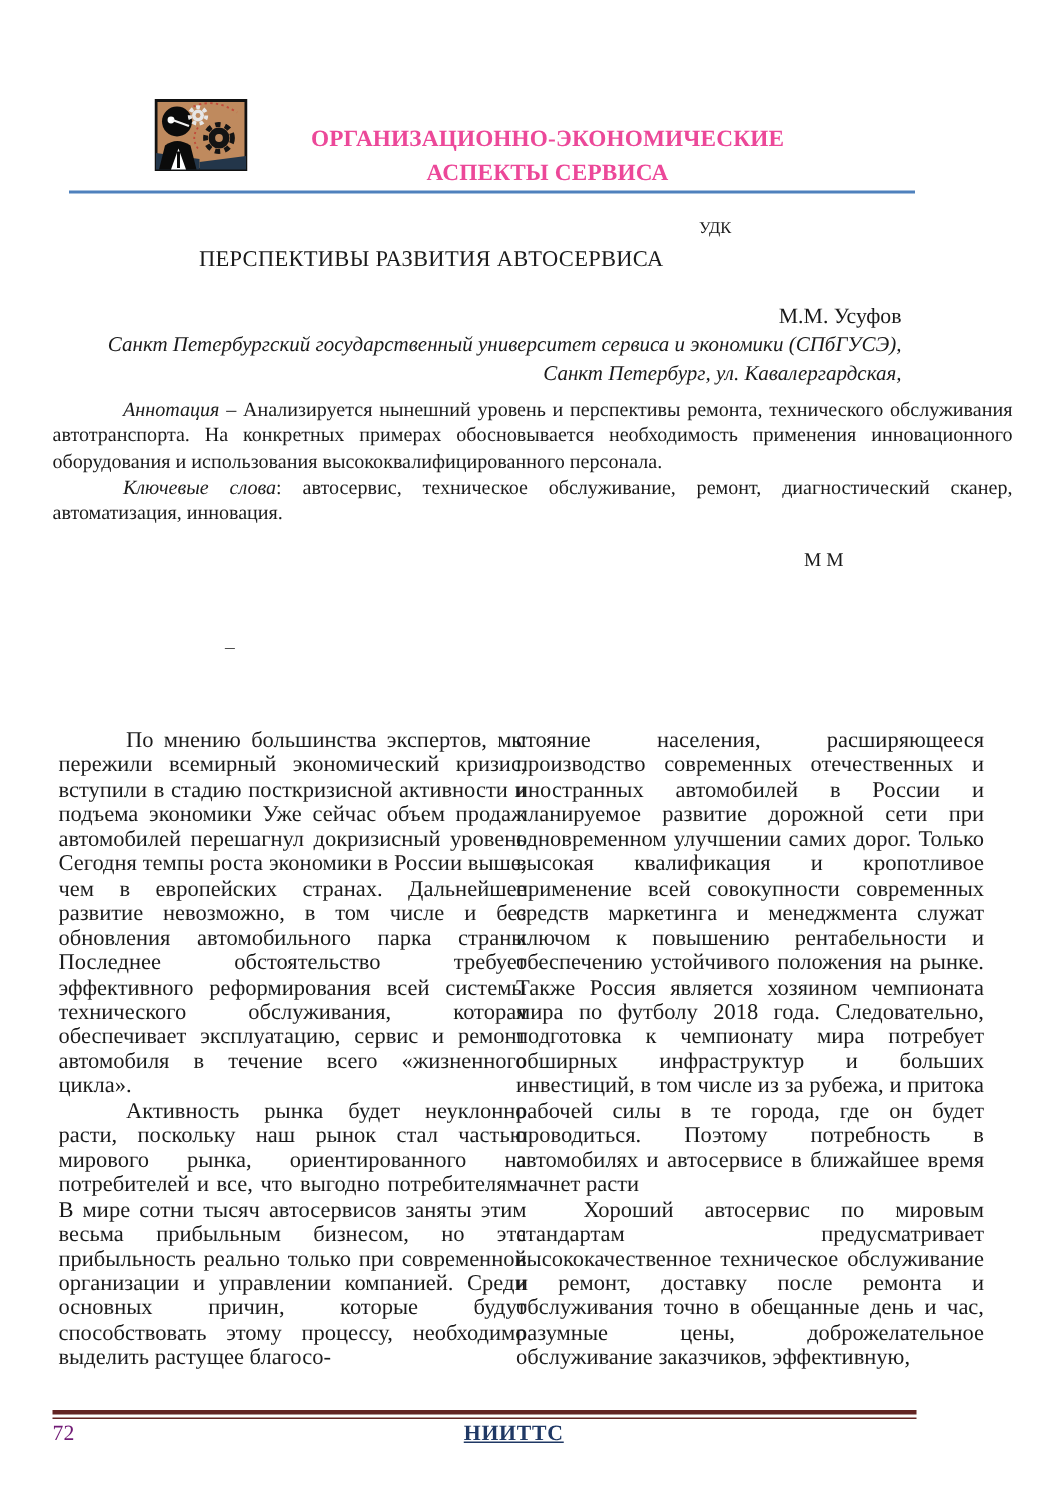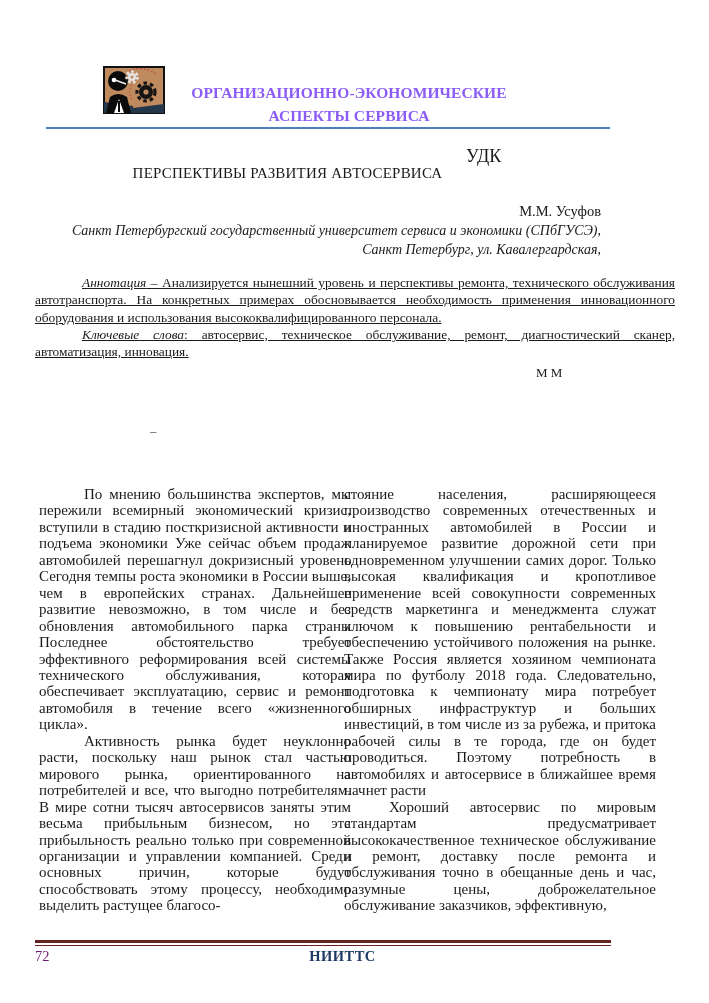--- a/index.html
+++ b/index.html
@@ -9,34 +9,34 @@
     font-family:"Liberation Serif", serif; color:#1a1a1a;
   }
   
   .logo-box { position:absolute; left:103px; top:66px; width:62px; height:48px; }
   .journal-title {
     position:absolute; left:166px; top:81px; width:366px; text-align:center;
     font-weight:bold; font-size:15.5px; line-height:23px; letter-spacing:0.1px;
   }
   .header-rule { position:absolute; left:46px; top:127px; width:564px; height:2px; }
   
-  .udk { position:absolute; left:466px; top:146px; font-size:18px; }
+  .udk { position:absolute; left:466px; top:146px; font-size:11px; }
   .article-title {
     position:absolute; left:35px; top:165px; width:505px; text-align:center;
     font-weight:normal; font-size:15px; letter-spacing:0.2px;
   }
   .author-block {
     position:absolute; left:24px; top:202px; width:577px; text-align:right;
     font-size:14.5px; line-height:19px;
   }
   .author-block .affil { font-style:italic; font-size:14px; }
   
   .abstract-block {
-    position:absolute; left:35px; top:274px; width:640px;
-    font-size:13.4px; line-height:17.3px; text-align:justify;text-decoration:underline;
+    position:absolute; left:35px; top:264px; width:640px;
+    font-size:13.4px; line-height:17.3px; text-align:justify;
   }
   .abstract-block p { margin:0; text-indent:47px; }
   
   .stray-mm { position:absolute; left:536px; top:365px; font-size:13px; }
   .stray-dash { position:absolute; left:150px; top:423px; font-size:13px; color:#444; }
   
   .col {
     position:absolute; top:486px; width:312px;
     font-size:15px; line-height:16.45px; text-align:justify;
   }
@@ -45,21 +45,21 @@
   .col p { margin:0; }
   .col p.indent { text-indent:45px; }
   
   .footer-rule {
     position:absolute; left:35px; top:940px; width:576px; height:2px;
     border-top:3px solid; border-bottom:1px solid; box-sizing:content-box;
   }
   .page-number { position:absolute; left:35px; top:948px; font-size:14.5px; }
   .footer-label {
     position:absolute; left:55px; top:948px; width:575px; text-align:center;
-    font-weight:bold; font-size:14.5px; letter-spacing:0.5px;
+    font-weight:bold; font-size:14.5px; letter-spacing:0.5px;text-decoration:underline;
   }
 </style>
 </head>
 <body>
 
 <div class="page">
 
   <div class="logo-box">
     <svg width="62" height="48" viewBox="0 0 62 48" xmlns="http://www.w3.org/2000/svg">
       <rect x="1" y="1" width="60" height="46" fill="#bf8a5e" stroke="#111111" stroke-width="2"></rect>
@@ -75,21 +75,21 @@
       <line x1="12" y1="14" x2="23" y2="18" stroke="#f2f2f2" stroke-width="1.4"></line>
       <circle cx="29" cy="11" r="5.5" fill="none" stroke="#e6e6e6" stroke-width="2.6" stroke-dasharray="2.6 2.3"></circle>
       <circle cx="29" cy="11" r="4" fill="#e6e6e6"></circle>
       <circle cx="29" cy="11" r="1.6" fill="#bf8a5e"></circle>
       <circle cx="43" cy="26" r="9" fill="none" stroke="#141414" stroke-width="3.2" stroke-dasharray="3.6 3"></circle>
       <circle cx="43" cy="26" r="7" fill="#141414"></circle>
       <circle cx="43" cy="26" r="2.6" fill="#bf8a5e"></circle>
     </svg>
   </div>
 
-  <div class="journal-title" style="color:#8b5cf6;">
+  <div class="journal-title" style="color:#ec4899;padding-left:16px;">
     <div>ОРГАНИЗАЦИОННО-ЭКОНОМИЧЕСКИЕ</div>
     <div>АСПЕКТЫ СЕРВИСА</div>
   </div>
   <div class="header-rule" style="background:#4f81bd;"></div>
 
   <div class="udk">УДК</div>
   <div class="article-title">ПЕРСПЕКТИВЫ РАЗВИТИЯ АВТОСЕРВИСА</div>
 
   <div class="author-block">
     <div>М.М. Усуфов</div>

